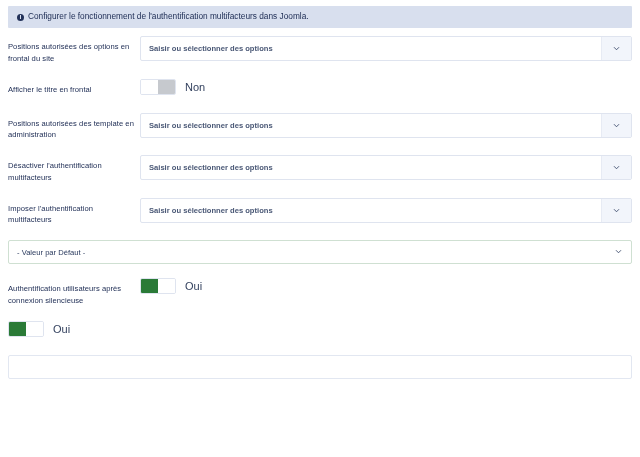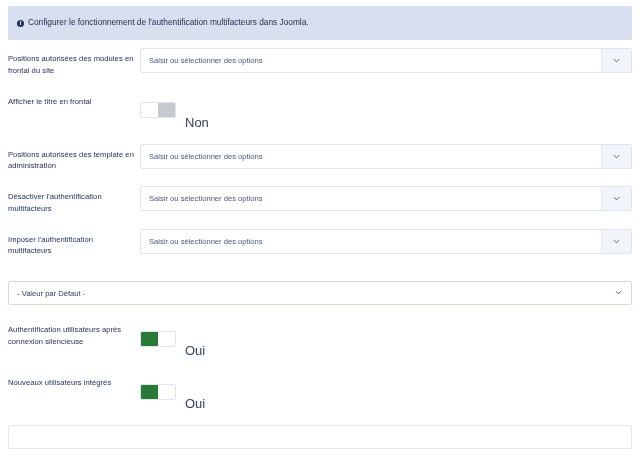--- a/index.html
+++ b/index.html
@@ -20,21 +20,21 @@
   .alert {
     background: #d8dfee;
     color: #1b2a52;
     font-size: 8.3px;
     line-height: 1.2;
     padding: 6px 8px 6px 9px;
     display: flex;
     align-items: center;
     gap: 4px;
     border-radius: 1px;
-    height: 34px;
+    height: 22px;
   }
   .info-icon {
     width: 7px;
     height: 7px;
     border-radius: 50%;
     background: #233259;
     display: inline-block;
     flex: 0 0 auto;
     position: relative;
   }
@@ -80,20 +80,21 @@
   
   .choices {
     width: 100%;
     height: 25px;
     border: 1px solid #dfe4ef;
     background: #fff;
     border-radius: 2px;
     display: flex;
     align-items: stretch;
     overflow: hidden;
+    font-weight: bold;
   }
   .choices-inner {
     flex: 1 1 auto;
     display: flex;
     align-items: center;
     padding: 0 8px;
     font-size: 7.6px;
     color: #4a5876;
     min-width: 0;
     white-space: nowrap;
@@ -118,21 +119,20 @@
     height: 24px;
     border: 1px solid #cfe0d2;
     background: #fff;
     border-radius: 2px;
     display: flex;
     align-items: center;
     padding: 0 8px;
     font-size: 7.6px;
     color: #2a3a5e;
     position: relative;
-    margin-top: 10px;
   }
   .select-box .chev-abs {
     position: absolute;
     right: 8px;
     top: 50%;
     transform: translateY(-50%);
     width: 8px;
     height: 8px;
   }
 
@@ -150,23 +150,22 @@
     display: flex;
     overflow: hidden;
     background: #fff;
   }
   .toggle .half { width: 50%; height: 100%; }
   .toggle.off .half.left  { background: #ffffff; }
   .toggle.off .half.right { background: #c6c9ce; }
   .toggle.on  .half.left  { background: #2a7a37; }
   .toggle.on  .half.right { background: #ffffff; }
   .toggle-text {
-    font-size: 13px;
+    font-size: 11px;
     color: #34425f;
-    margin-top: 24px;
   }
 
   
   .input {
     width: 100%;
     height: 24px;
     border: 1px solid #e2e7f1;
     border-radius: 2px;
     background: #fff;
     display: flex;
@@ -203,21 +202,21 @@
 
 <div class="alert-wrap">
   <div class="alert">
     <span class="info-icon"></span>
     <span class="alert-text">Configurer le fonctionnement de l'authentification multifacteurs dans Joomla.</span>
   </div>
 </div>
 
 <div class="form" id="form-root">
     <div class="row">
-      <div class="label">Positions autorisées des modules en frontal du site</div>
+      <div class="label">Positions autorisées des options en frontal du site</div>
       <div class="field">
         <div class="choices">
           <div class="choices-inner">Saisir ou sélectionner des options</div>
           <div class="choices-arrow">
             <svg class="chev" viewBox="0 0 12 12" aria-hidden="true">
               <path d="M2.2 4.3 L6 8.2 L9.8 4.3" fill="none" stroke="#3b4a6b" stroke-width="1.5" stroke-linecap="round" stroke-linejoin="round"></path>
             </svg>
           </div>
         </div>
       </div>
@@ -291,21 +290,20 @@
         <div class="toggle-wrap">
           <div class="toggle on">
             <div class="half left"></div>
             <div class="half right"></div>
           </div>
           <span class="toggle-text">Oui</span>
         </div>
       </div>
     </div>
     <div class="row">
-      <div class="label">Nouveaux utilisateurs intégrés</div>
       <div class="field">
         <div class="toggle-wrap">
           <div class="toggle on">
             <div class="half left"></div>
             <div class="half right"></div>
           </div>
           <span class="toggle-text">Oui</span>
         </div>
       </div>
     </div>

